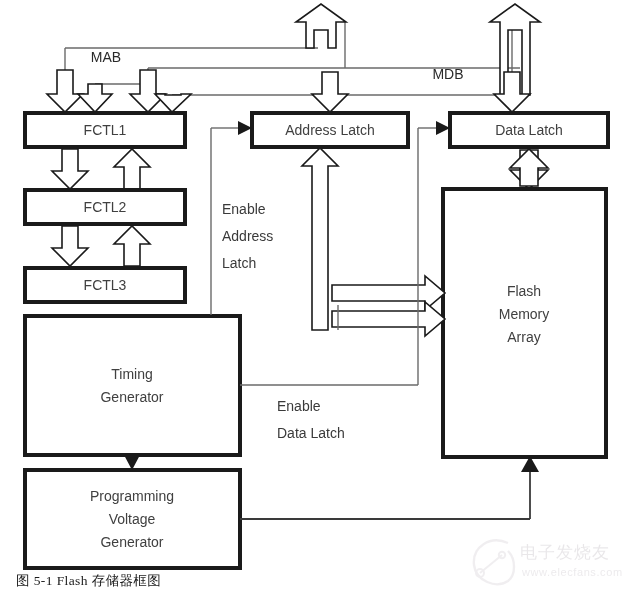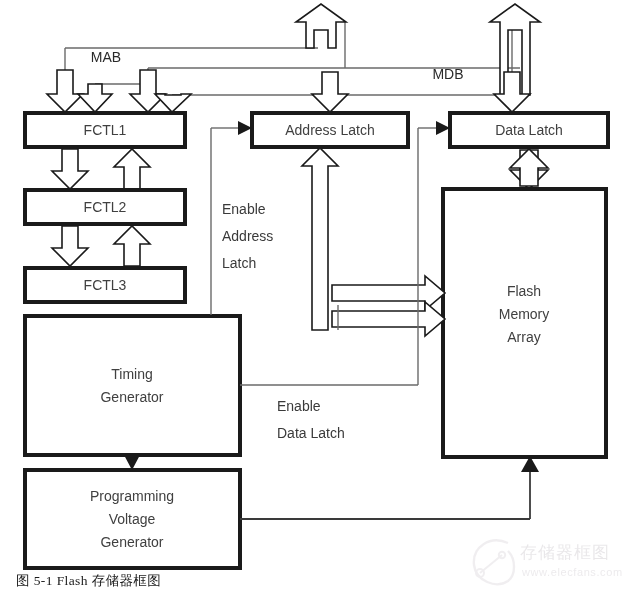--- a/index.html
+++ b/index.html
@@ -251,18 +251,18 @@
 
   </svg>
 
   <div class="watermark">
     <svg width="56" height="58" viewBox="0 0 56 58">
       <path d="M40 10 C 22 2, 4 14, 6 32 C 8 48, 28 56, 40 48 C 48 42, 48 26, 40 18" fill="none" stroke="#cfc9d0" stroke-width="2.4"></path>
       <path d="M12 40 L 34 22" fill="none" stroke="#cfc9d0" stroke-width="2"></path>
       <circle cx="12" cy="40" r="4" fill="none" stroke="#cfc9d0" stroke-width="2"></circle>
       <circle cx="34" cy="22" r="3.2" fill="none" stroke="#cfc9d0" stroke-width="2"></circle>
     </svg>
-    <div class="wm-text">存储器框图</div>
+    <div class="wm-text">电子发烧友</div>
     <div class="wm-url">www.elecfans.com</div>
   </div>
 
   <div class="caption">图 5-1  Flash 存储器框图</div>
 </div>
 
 </body></html>

